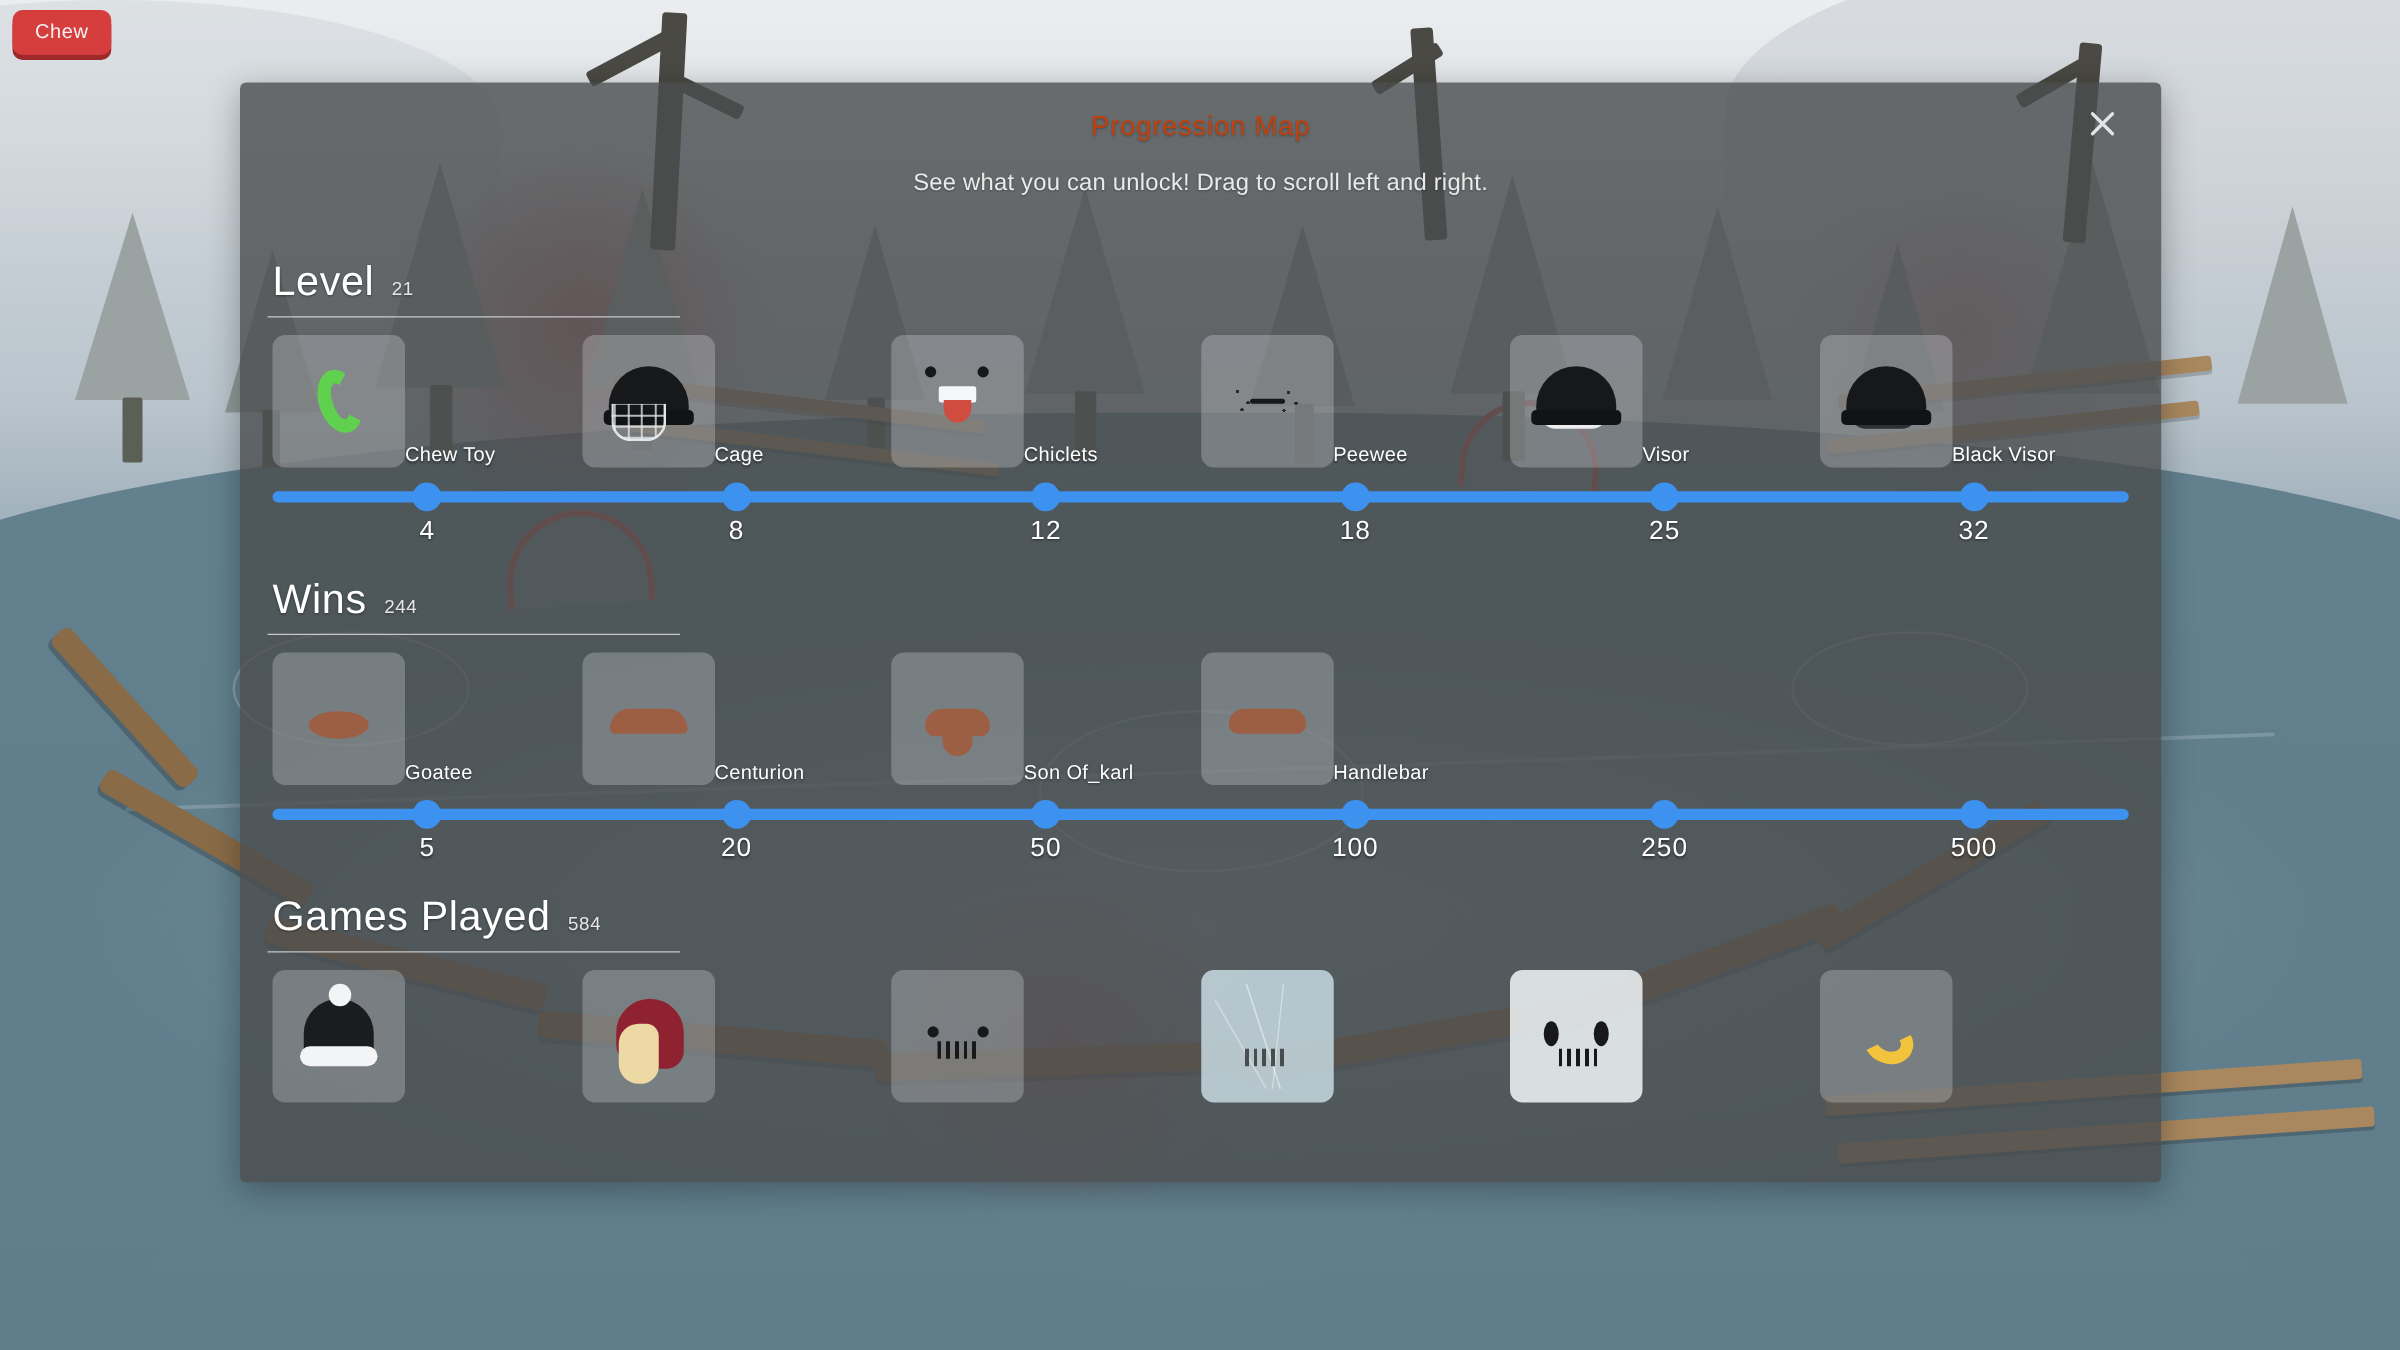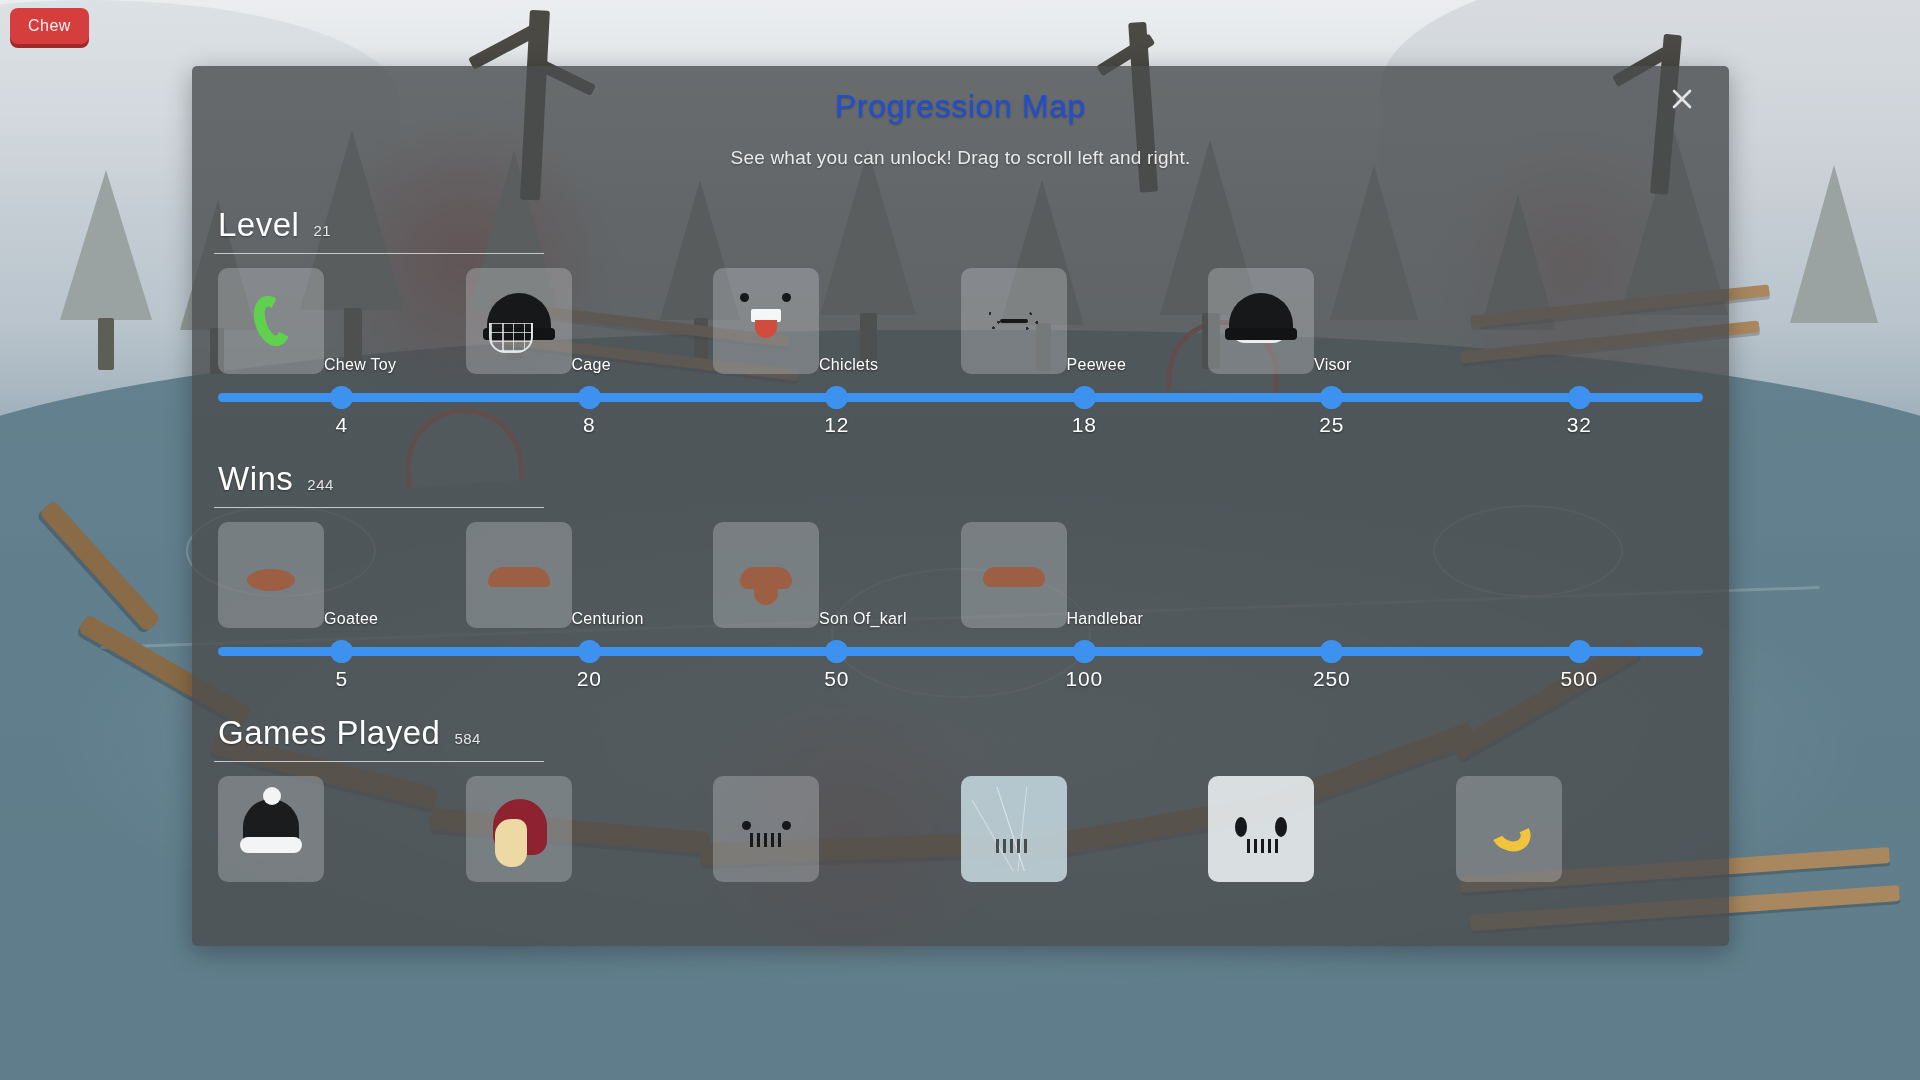--- a/index.html
+++ b/index.html
@@ -76,21 +76,21 @@
 
   
   #modal {
     position:absolute; left:192px; top:66px; width:1537px; height:880px;
     z-index:30; background:rgba(74,76,78,.80);
     border-radius:5px; overflow:hidden;
     box-shadow:0 6px 26px rgba(0,0,0,.30);
   }
   #modal-head { position:relative; padding-top:22px; text-align:center; }
   #modal-title {
-    font-size:32px; color:#1d4ed8; letter-spacing:.6px; font-weight:400;
+    font-size:22px; color:#c2410c; letter-spacing:.6px; font-weight:400;
     text-shadow:0 1px 2px rgba(0,0,0,.35);
   }
   #modal-subtitle {
     margin-top:22px; font-size:19px; color:#eaeaea; letter-spacing:.2px;
     text-shadow:0 1px 2px rgba(0,0,0,.35);
   }
   #close-button {
     position:absolute; right:28px; top:14px; width:38px; height:38px;
     background:none; border:none; cursor:pointer;
     display:flex; align-items:center; justify-content:center;
@@ -403,20 +403,29 @@
         </div>
         <div class="item">
           <div class="thumb">
             <div class="art">
                 <div class="visor"></div>
                 <div class="helmet"></div>
               </div>
           </div>
           <div class="item-label">Visor</div>
         </div>
+        <div class="item">
+          <div class="thumb">
+            <div class="art">
+                <div class="visor dark"></div>
+                <div class="helmet"></div>
+              </div>
+          </div>
+          <div class="item-label">Black Visor</div>
+        </div>
       </div>
 
       <div class="slider">
         <div class="track"></div>
         <div class="nodes">
           <div class="node-cell">
             <div class="node-dot"></div>
             <div class="node-val">4</div>
           </div>
           <div class="node-cell">

